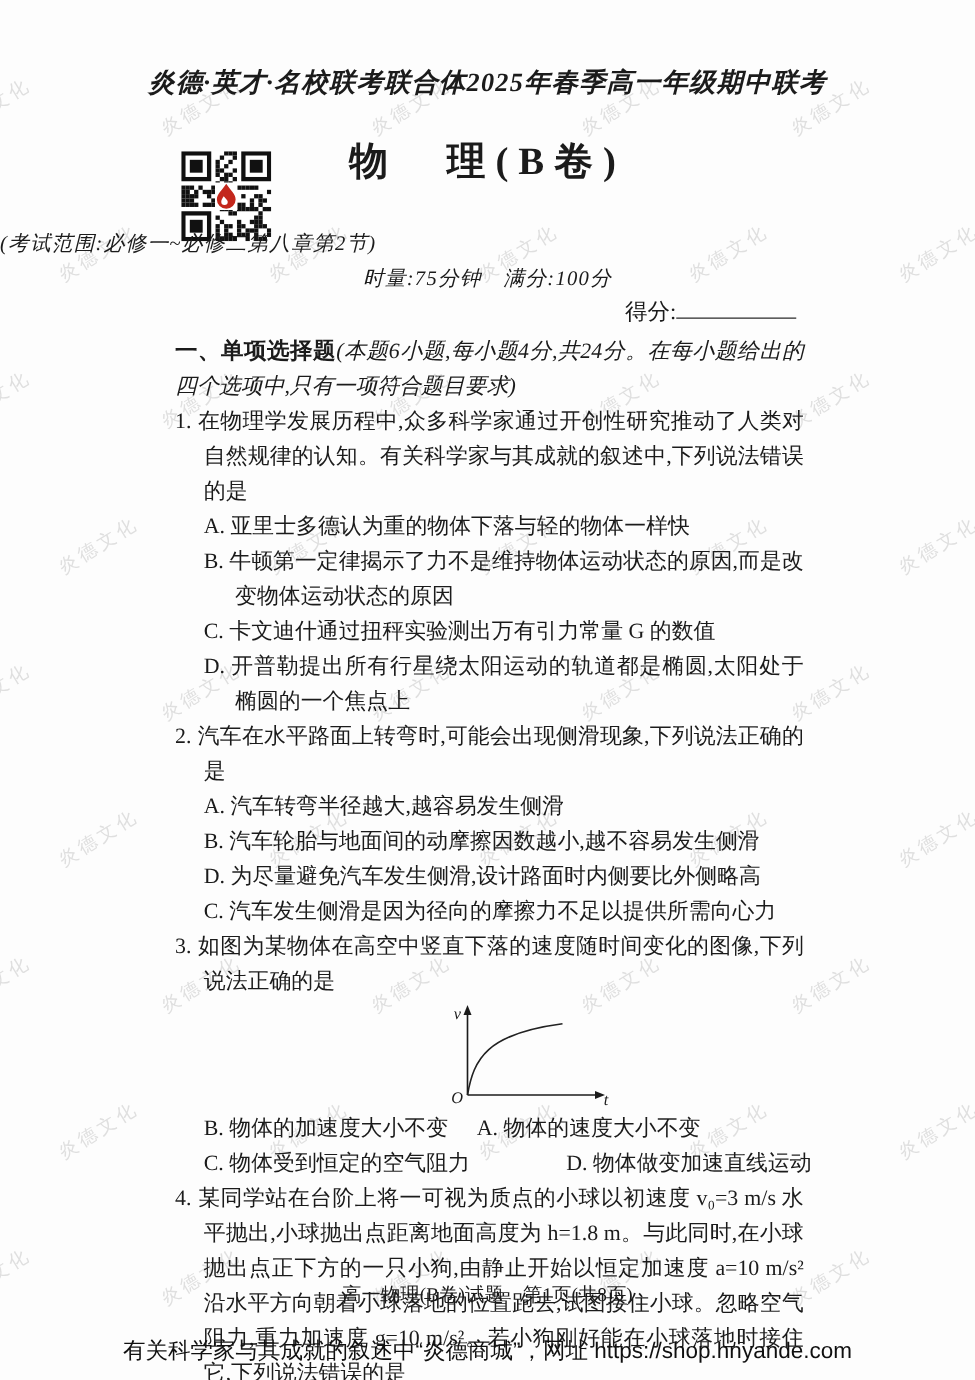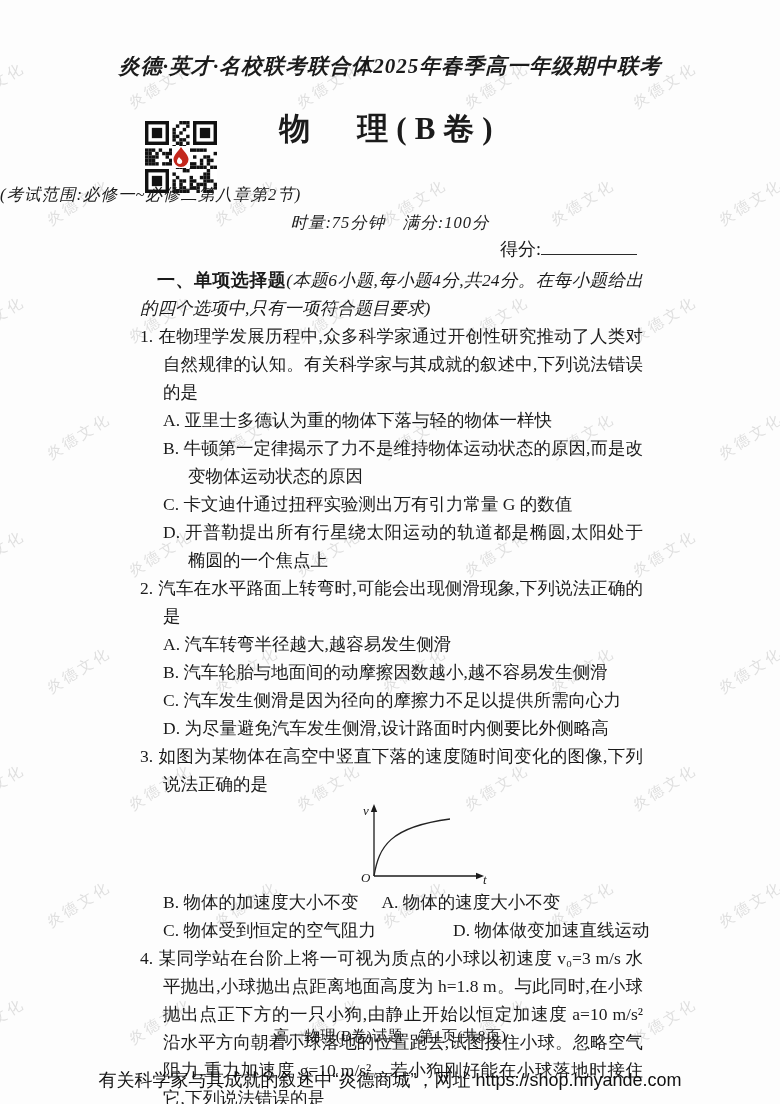--- a/index.html
+++ b/index.html
@@ -15,21 +15,21 @@
   .main-title{position:absolute;top:108px;left:0;width:100%;text-align:center;font-size:31px;
               font-weight:bold;letter-spacing:8px;z-index:1;}
   .scope-line{position:absolute;top:184px;left:0;width:100%;font-size:16.5px;
               font-style:italic;letter-spacing:1px;z-index:1;}
   .time-line{position:absolute;top:212px;left:0;width:100%;text-align:center;font-size:16.5px;
              font-style:italic;letter-spacing:1px;z-index:1;}
   .score-row{position:absolute;left:500px;top:237px;font-size:18px;font-weight:normal;z-index:1;}
   .score-blank{display:inline-block;width:96px;height:15px;border-bottom:1.6px solid #2a2a2a;}
   .content{position:absolute;left:140px;top:266px;width:503px;font-size:17.5px;line-height:28px;
            text-align:justify;z-index:1;}
-  .sec-bold{font-weight:bold;font-size:18px;margin-left:17px;}
+  .sec-bold{font-weight:bold;font-size:18px;}
   .sec-note{font-style:italic;}
   .stem{padding-left:23px;text-indent:-23px;}
   .qno{padding-right:5px;}
   .opt{margin-left:23px;padding-left:25px;text-indent:-25px;}
   .optrow{display:flex;}
   .optrow .o1{flex:none;width:242px;}
   .optrow .o2{flex:none;}
   .fig{margin:4px 0 2px 212px;height:84px;}
   .figsvg text{font-size:13px;font-style:italic;fill:#1b1b1b;font-family:"Liberation Serif",serif;}
   .page-footer{position:absolute;top:1026px;left:0;width:100%;text-align:center;font-size:15.5px;z-index:1;}
@@ -262,22 +262,22 @@
       <div class="opt">C. 卡文迪什通过扭秤实验测出万有引力常量 G 的数值</div>
       <div class="opt">D. 开普勒提出所有行星绕太阳运动的轨道都是椭圆,太阳处于椭圆的一个焦点上</div>
     </div>
 
     <div class="q">
       <div class="stem">
         <span class="qno">2.</span><span>汽车在水平路面上转弯时,可能会出现侧滑现象,下列说法正确的是</span>
       </div>
       <div class="opt">A. 汽车转弯半径越大,越容易发生侧滑</div>
       <div class="opt">B. 汽车轮胎与地面间的动摩擦因数越小,越不容易发生侧滑</div>
+      <div class="opt">D. 为尽量避免汽车发生侧滑,设计路面时内侧要比外侧略高</div>
       <div class="opt">C. 汽车发生侧滑是因为径向的摩擦力不足以提供所需向心力</div>
-      <div class="opt">D. 为尽量避免汽车发生侧滑,设计路面时内侧要比外侧略高</div>
     </div>
 
     <div class="q">
       <div class="stem">
         <span class="qno">3.</span><span>如图为某物体在高空中竖直下落的速度随时间变化的图像,下列说法正确的是</span>
       </div>
       <div class="fig">
         <svg class="figsvg" width="140" height="84" viewBox="0 0 140 84">
           <line x1="22" y1="74" x2="22" y2="7" stroke="#1b1b1b" stroke-width="1.3"></line>
           <polygon points="22,2 18.8,10 25.2,10" fill="#1b1b1b"></polygon>

